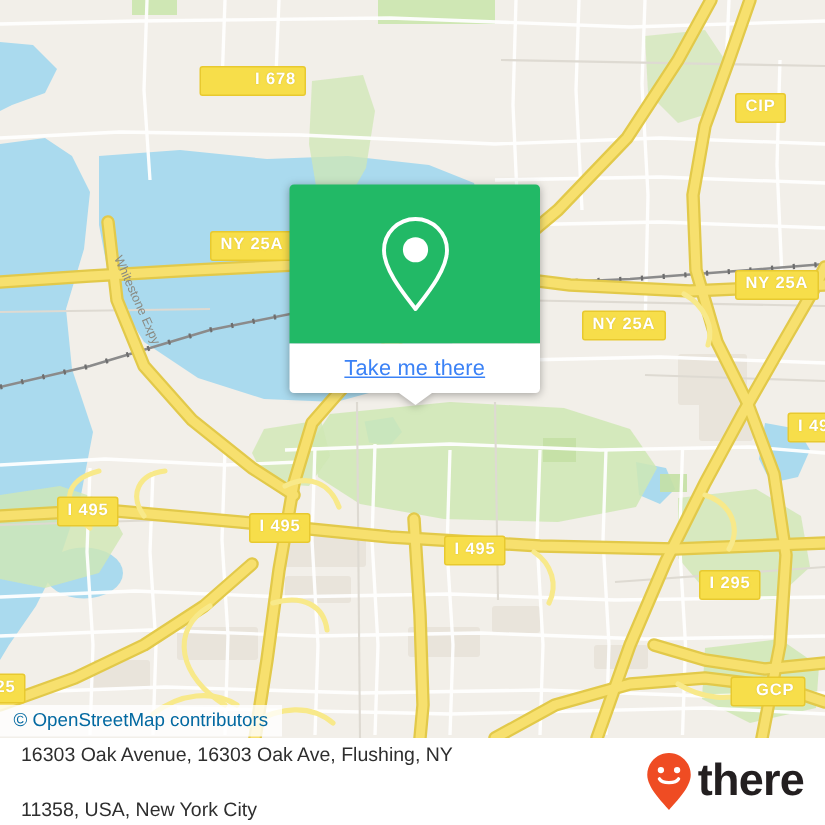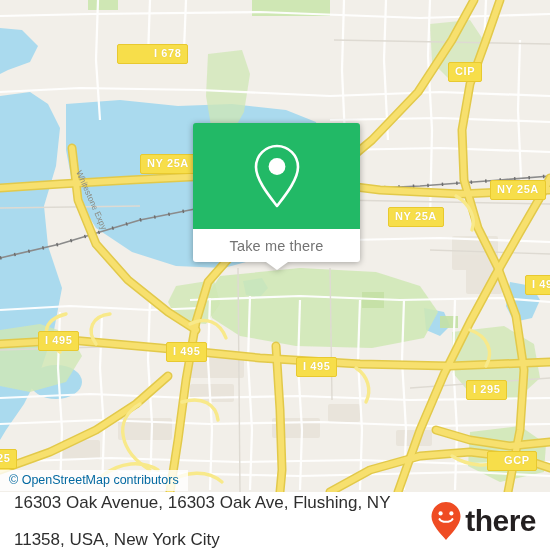--- a/index.html
+++ b/index.html
@@ -79,24 +79,25 @@
   #popup-body {
     position: relative;
     height: 33px;
     background: #ffffff;
     border-radius: 0 0 3px 3px;
     display: flex;
     align-items: center;
     justify-content: center;
   }
   #popup-label {
-    color: #737373;
+    color: #3b82f6;
     font-size: 14.5px;
     letter-spacing: 0.15px;
     white-space: nowrap;
+    text-decoration: underline;
   }
   #popup-tail {
     position: absolute;
     left: 50%;
     transform: translateX(-50%);
     bottom: -8px;
     width: 0;
     height: 0;
     border-left: 11px solid transparent;
     border-right: 11px solid transparent;
@@ -112,21 +113,21 @@
     height: 58px;
     background: #ffffff;
     box-sizing: border-box;
     display: flex;
     align-items: center;
     justify-content: space-between;
     padding: 0 14px 0 14px;
   }
   #footer-address {
     color: #2e2e2e;
-    font-size: 17px;
+    font-size: 13px;
     line-height: 21px;
     max-width: 390px;
   }
   #brand {
     display: flex;
     align-items: center;
     gap: 3px;
   }
   #brand-word {
     color: #231f20;
@@ -294,22 +295,22 @@
           <path d="M102,476 C120,462 142,460 158,470"></path>
           <path d="M456,196 C470,204 476,218 472,230"></path>
           <path d="M356,368 C368,376 372,390 366,402"></path>
         </g>
 
         <text x="76" y="172" fill="#8a8a82" font-family="Liberation Sans, sans-serif" font-size="8.5" transform="rotate(66 76 172)">Whitestone Expy</text>
       </g>
     </svg>
 
     <div id="shields">
-        <div class="shield" style="left: 117px; top: 44px; padding-left: 36px;">I 678</div>
-        <div class="shield" style="left: 448px; top: 62px;">CIP</div>
+        <div class="shield" style="left: 133px; top: 44px; padding-left: 36px;">I 678</div>
+        <div class="shield" style="left: 490px; top: 62px;">CIP</div>
         <div class="shield" style="left: 140px; top: 154px;">NY 25A</div>
         <div class="shield" style="left: 490px; top: 180px;">NY 25A</div>
         <div class="shield" style="left: 388px; top: 207px;">NY 25A</div>
         <div class="shield" style="left: 525px; top: 275px;">I 495</div>
         <div class="shield" style="left: 38px; top: 331px;">I 495</div>
         <div class="shield" style="left: 166px; top: 342px;">I 495</div>
         <div class="shield" style="left: 296px; top: 357px;">I 495</div>
         <div class="shield" style="left: 466px; top: 368px; margin-top: 12px;">I 295</div>
         <div class="shield" style="left: -10px; top: 449px;">25</div>
         <div class="shield" style="left: 487px; top: 451px; padding-left: 16px;">GCP</div>

